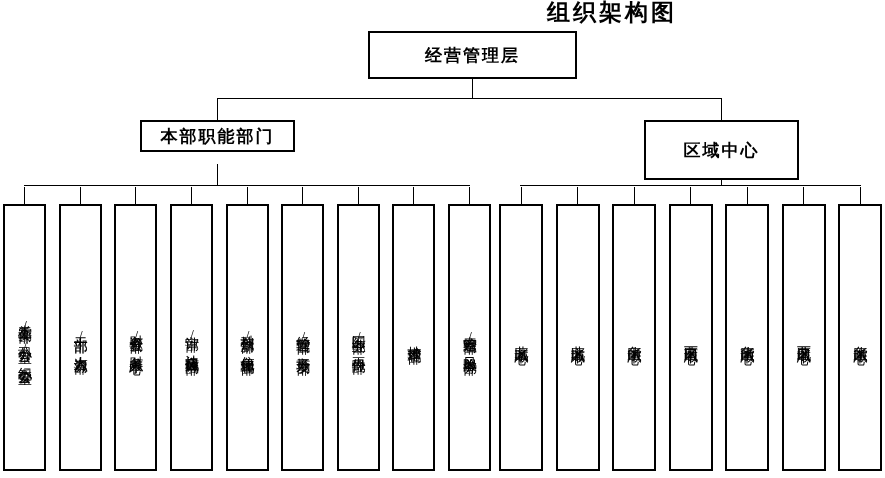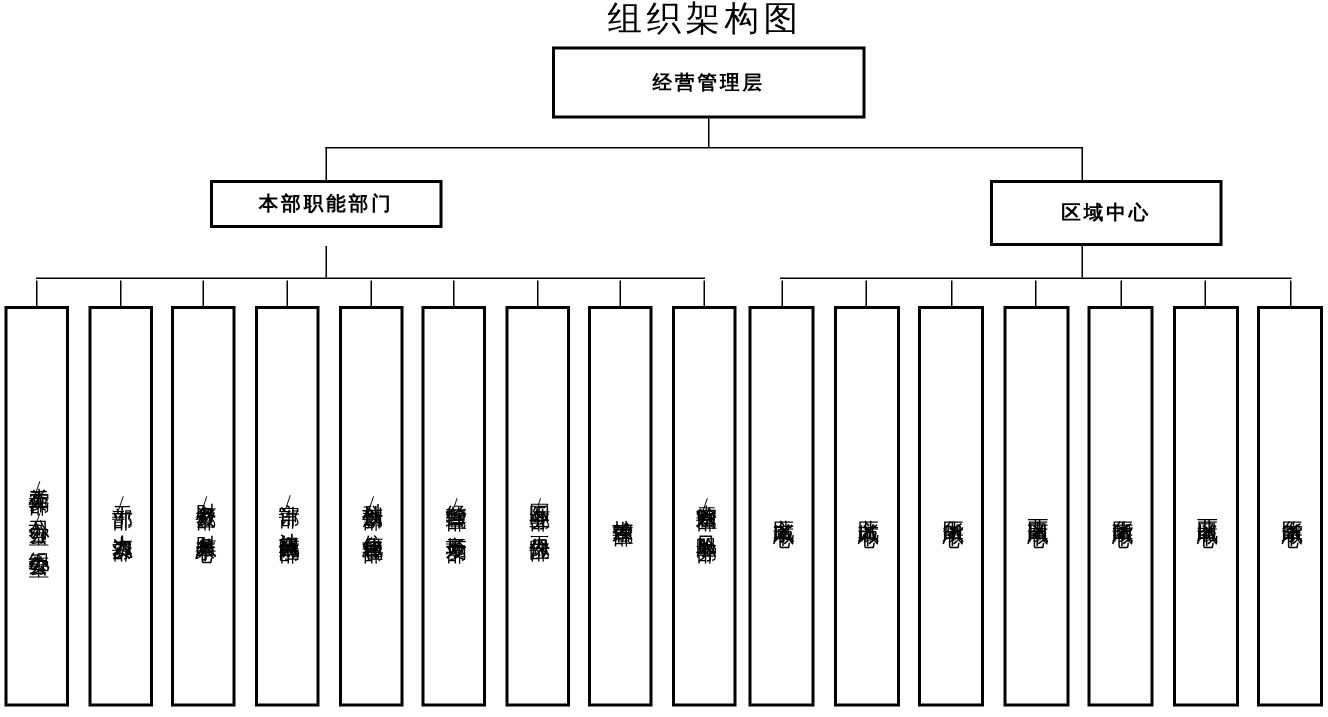--- a/index.html
+++ b/index.html
@@ -8,43 +8,43 @@
     width: 885px;
     height: 478px;
     background: #ffffff;
     font-family: "Liberation Serif", "DejaVu Serif", serif;
     color: #000000;
     overflow: hidden;
   }
   .title {
     position: absolute;
     top: 0px; left: 263px; width: 414px;
-    text-align: center;
+    text-align: right;
     font-size: 23px;
-    font-weight: normal;
+    font-weight: bold;
     letter-spacing: 3px;
     line-height: 26px;
     white-space: nowrap;
   }
   .box {
     position: absolute;
     box-sizing: border-box;
     border: 2px solid #000000;
     background: #ffffff;
     display: flex;
     align-items: center;
     justify-content: center;
     font-weight: bold;
-    font-size: 13px;
+    font-size: 17px;
     letter-spacing: 2px;
     white-space: nowrap;
   }
   .root-box  { left: 368px; top: 31px;  width: 209px; height: 48px; }
   .l2-left   { left: 140px; top: 120px; width: 155px; height: 32px; }
-  .l2-right  { left: 644px; top: 120px; width: 155px; height: 44px; margin-left: 16px; }
+  .l2-right  { left: 644px; top: 120px; width: 155px; height: 60px; }
 
   .line { position: absolute; background: #000000; }
   .v-root      { left: 472px; top: 79px;  width: 1px;  height: 19px; }
   .h-top       { left: 217px; top: 98px;  width: 505px; height: 1px; }
   .v-drop-l    { left: 217px; top: 98px;  width: 1px;  height: 22px; }
   .v-drop-r    { left: 721px; top: 98px;  width: 1px;  height: 22px; }
   .v-l2l-down  { left: 217px; top: 164px; width: 1px;  height: 21px; }
   .v-l2r-down  { left: 721px; top: 164px; width: 1px;  height: 21px; }
 
   .group {

